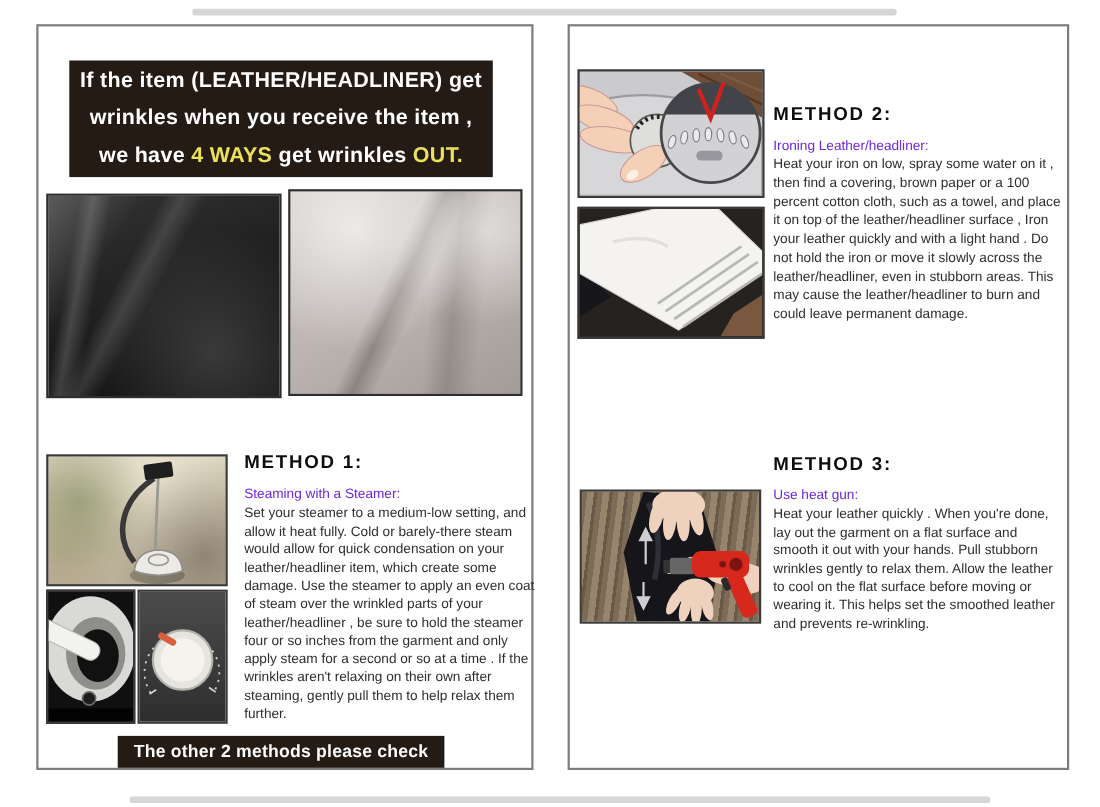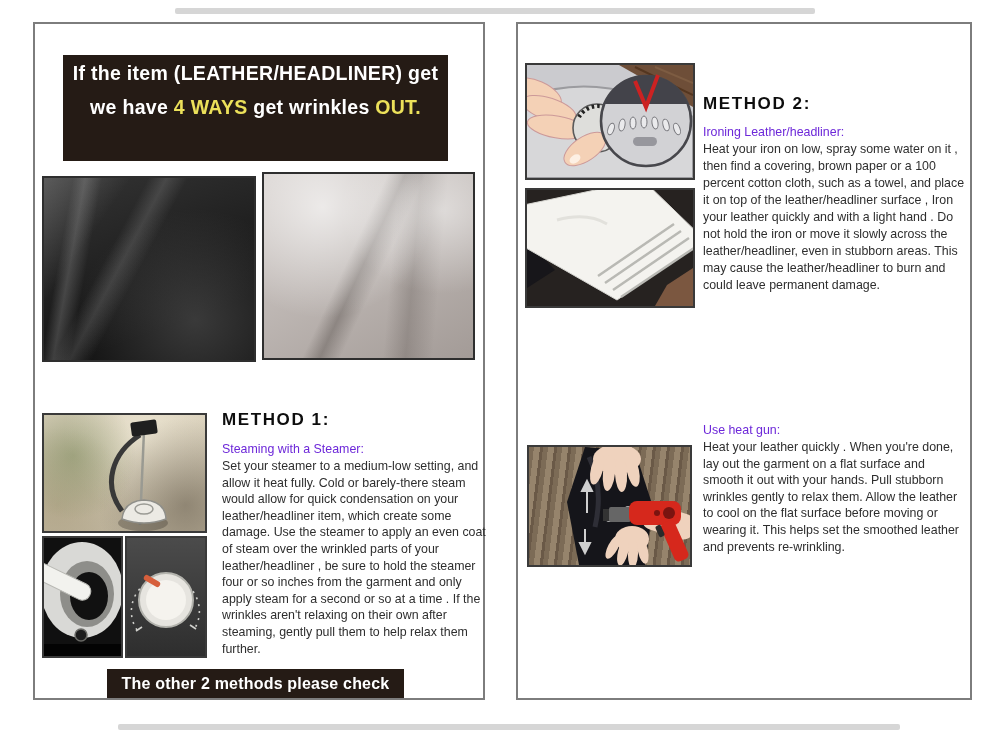--- a/index.html
+++ b/index.html
@@ -86,20 +86,21 @@
 
 <div class="page">
 
   <div class="scan-edge" style="left:175px;top:8px;width:640px;height:6px;"></div>
   <div class="scan-edge" style="left:118px;top:724px;width:782px;height:6px;"></div>
 
   <div class="panel" id="left-panel"></div>
 
   <div class="black-box" id="header-box">
     <div>If the item (LEATHER/HEADLINER) get</div>
+    <div>wrinkles when you receive the item ,</div>
     <div><span>we have </span><span class="hl">4 WAYS</span><span> get wrinkles </span><span class="hl">OUT.</span></div>
   </div>
 
   <div class="photo" id="img-leather"></div>
   <div class="photo" id="img-fabric"></div>
 
   <div class="photo" id="img-steamer">
     <svg width="161" height="116" viewBox="0 0 161 116">
       <line x1="96" y1="110" x2="100" y2="16" stroke="#9a9a92" stroke-width="2.5"></line>
       <path d="M 96 20 C 68 38, 58 70, 78 96" stroke="#383838" stroke-width="5" fill="none"></path>
@@ -188,20 +189,21 @@
     </svg>
   </div>
 
   <div class="method" id="m2-text">
     <div class="method-heading">METHOD 2:</div>
     <div class="method-subtitle">Ironing Leather/headliner:</div>
     <div class="method-body">Heat your iron on low,  spray some water on it , then find a covering, brown paper or a 100 percent cotton cloth, such as a towel, and place it on top of the leather/headliner surface , Iron your leather quickly and with a light hand . Do not hold the iron or move it slowly across the leather/headliner, even in stubborn areas. This may cause the leather/headliner to burn and could leave permanent damage.</div>
   </div>
 
   <div class="method" id="m3-text">
+    <div class="method-heading">METHOD 3:</div>
     <div class="method-subtitle">Use heat gun:</div>
     <div class="method-body">Heat your leather quickly . When you're done, lay out the garment on a flat surface and smooth it out with your hands. Pull stubborn wrinkles gently to relax them. Allow the leather to cool on the flat surface before moving or wearing it. This helps set the smoothed leather and prevents re-wrinkling.</div>
   </div>
 
   <div class="photo" id="img-heatgun">
     <svg width="161" height="118" viewBox="0 0 161 118">
       <polygon points="56,0 106,4 124,60 116,118 50,118 38,55" fill="#15151a"></polygon>
       <path d="M 60 10 Q 75 40 66 80" stroke="#2e2e36" stroke-width="5" fill="none"></path>
       <g stroke="#cfcfcf" stroke-width="2" fill="#cfcfcf">
         <line x1="58" y1="42" x2="58" y2="66"></line>

